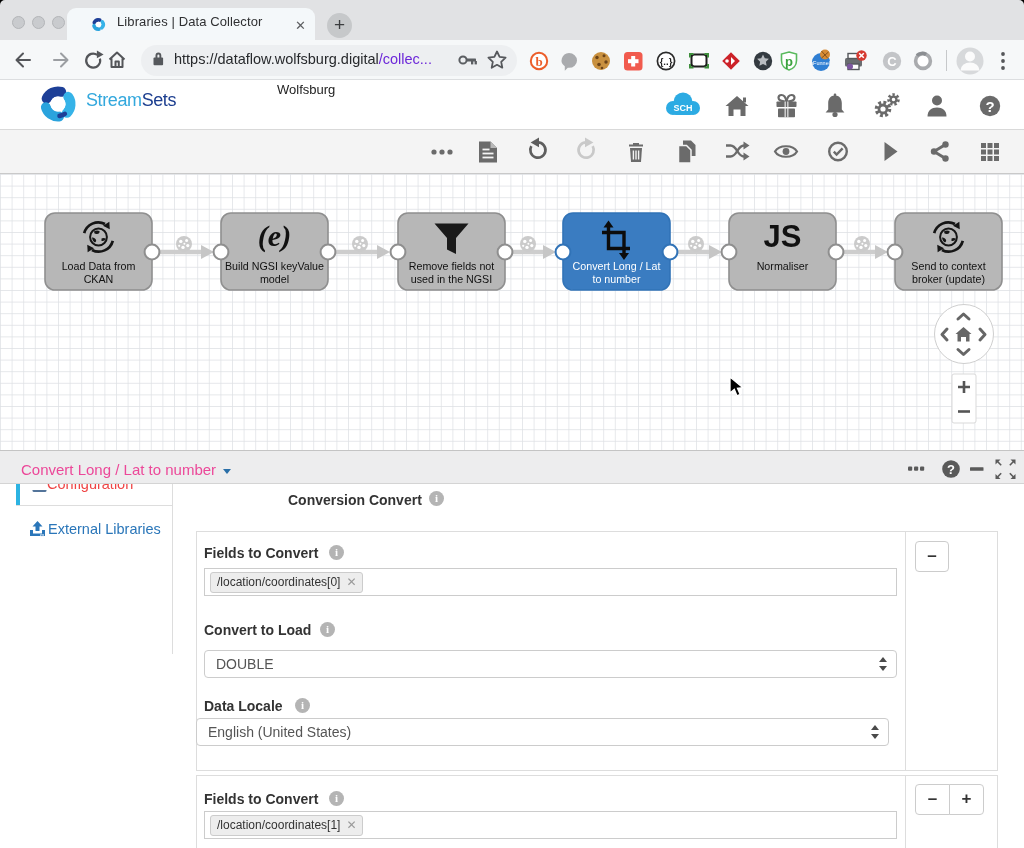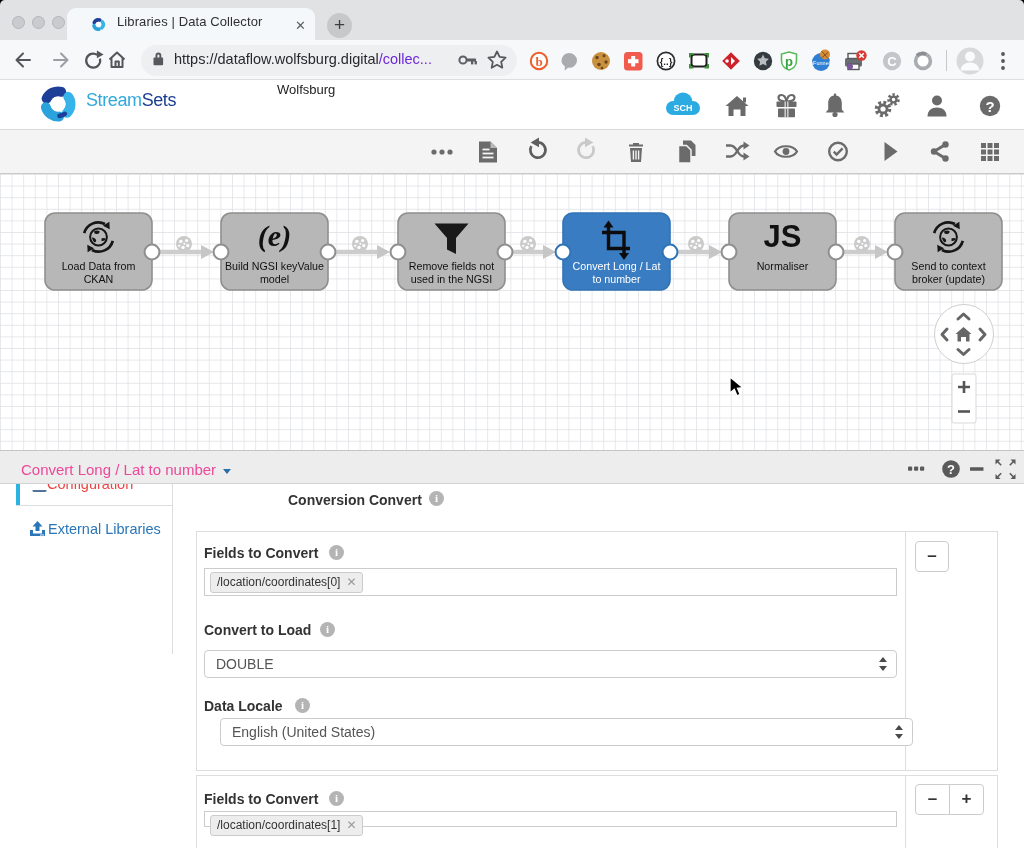--- a/index.html
+++ b/index.html
@@ -523,29 +523,29 @@
     <div class="abs lbl" style="left:204px;top:61px;">Fields to Convert</div>
     <div class="infoi" style="left:329px;top:61px;">i</div>
     <div class="abs inputbox" style="left:204px;top:84px;width:693px;height:28px;">
       <span class="tag">/location/coordinates[0]<span class="x">✕</span></span>
     </div>
     <div class="abs lbl" style="left:204px;top:138px;">Convert to Load</div>
     <div class="infoi" style="left:320px;top:138px;">i</div>
     <div class="abs sel" style="left:204px;top:159px;width:693px;height:28px;line-height:26px;padding-left:11px;margin-top:7px;">DOUBLE<span class="selarr"></span></div>
     <div class="abs lbl" style="left:204px;top:214px;">Data Locale</div>
     <div class="infoi" style="left:295px;top:214px;">i</div>
-    <div class="abs sel" style="left:220px;top:234px;width:693px;height:28px;line-height:26px;padding-left:11px;">English (United States)<span class="selarr"></span></div>
+    <div class="abs sel" style="left:196px;top:234px;width:693px;height:28px;line-height:26px;padding-left:11px;">English (United States)<span class="selarr"></span></div>
 
     <div class="grp" style="left:196px;top:291px;width:802px;height:73px;border-bottom:none;"></div>
     <div class="abs" style="left:905px;top:292px;width:1px;height:72px;background:#ddd;"></div>
     <div class="abs btn" style="left:915px;top:300px;width:35px;height:31px;font-size:17px;line-height:28px;border-radius:4px 0 0 4px;">–</div>
     <div class="abs btn" style="left:949px;top:300px;width:35px;height:31px;font-size:17px;line-height:28px;border-radius:0 4px 4px 0;">+</div>
     <div class="abs lbl" style="left:204px;top:307px;">Fields to Convert</div>
     <div class="infoi" style="left:329px;top:307px;">i</div>
-    <div class="abs inputbox" style="left:204px;top:327px;width:693px;height:16px;">
+    <div class="abs inputbox" style="left:204px;top:327px;width:693px;height:28px;">
       <span class="tag">/location/coordinates[1]<span class="x">✕</span></span>
     </div>
   </div>
   <div class="abs" id="cursor" style="left:729px;top:376px;width:16px;height:22px;">
     <svg width="16" height="22" viewBox="0 0 16 22">
       <path d="M1 1 L1 17 L5.3 13.4 L8 19.8 L11.2 18.4 L8.5 12.2 L14 11.7 Z" fill="#000" stroke="#fff" stroke-width="1.3"></path>
     </svg>
   </div>
 </div>
 

